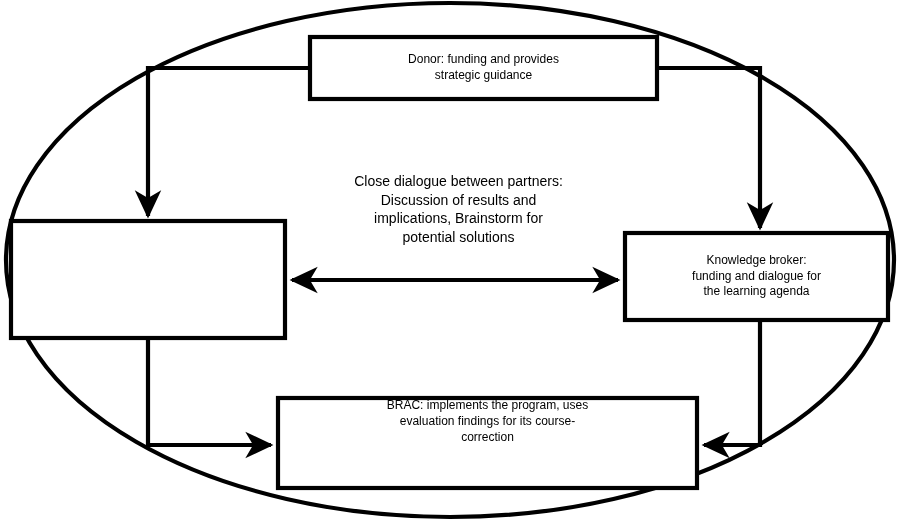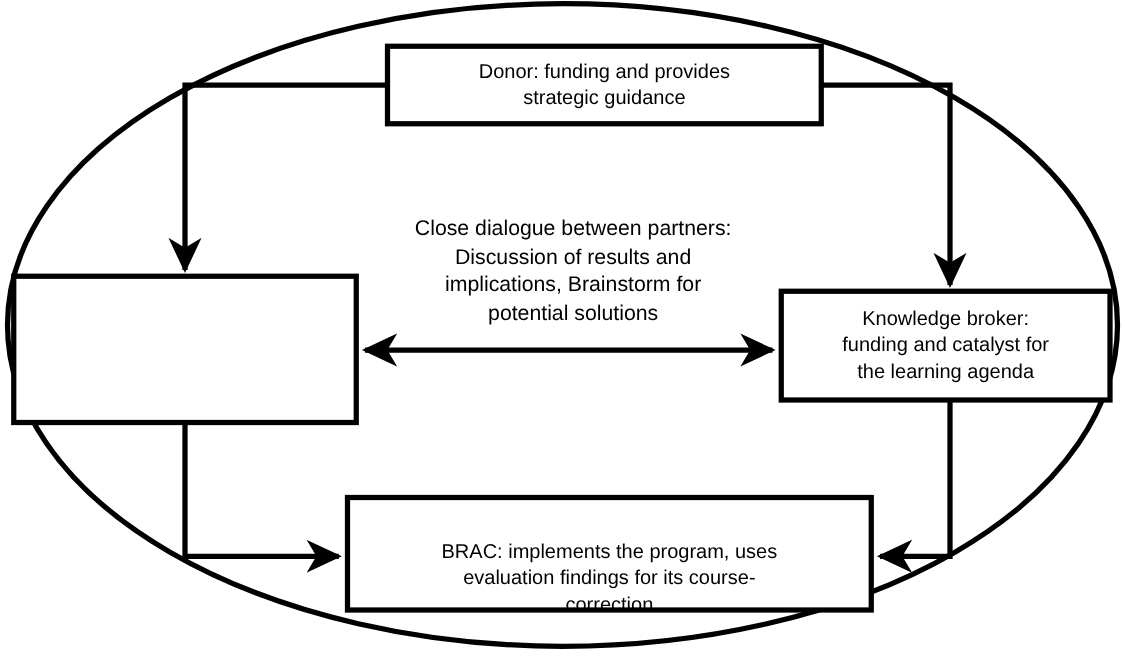--- a/index.html
+++ b/index.html
@@ -22,32 +22,32 @@
     width: 900px;
     height: 526px;
   }
   .node-label {
     position: absolute;
     display: flex;
     align-items: center;
     justify-content: center;
     text-align: center;
     color: #000000;
-    font-size: 16px;
+    font-size: 12px;
     line-height: 1.32;
     white-space: pre-line;
     box-sizing: border-box;
     padding: 0 6px;
     pointer-events: none;
   }
   .free-label {
     position: absolute;
     text-align: center;
     color: #000000;
-    font-size: 17px;
+    font-size: 14px;
     line-height: 1.33;
     white-space: pre-line;
   }
   .box-hit {
     position: absolute;
     box-sizing: border-box;
     background: transparent;
   }
 </style>
 </head>
@@ -81,24 +81,24 @@
     <rect x="11" y="221" width="274" height="117" fill="#ffffff" stroke="#000000" stroke-width="4.2"></rect>
     <rect x="625" y="233" width="263" height="87" fill="#ffffff" stroke="#000000" stroke-width="4.2"></rect>
     <rect x="278" y="398" width="419" height="90" fill="#ffffff" stroke="#000000" stroke-width="4.2"></rect>
   </svg>
 
   <div class="node-label" style="left:310px; top:37px; width:347px; height:62px;">Donor: funding and provides
 strategic guidance</div>
 
 
   <div class="node-label" style="left:625px; top:233px; width:263px; height:87px;">Knowledge broker:
-funding and  catalyst for
+funding and  dialogue for
 the learning agenda</div>
 
-  <div class="node-label" style="left:278px; top:418px; width:419px; height:90px;">BRAC: implements the program, uses
+  <div class="node-label" style="left:278px; top:377px; width:419px; height:90px;">BRAC: implements the program, uses
 evaluation findings for its course-
 correction</div>
 
   <div class="free-label" style="left:306px; top:172px; width:305px;">Close dialogue between partners:
 Discussion of results and
 implications, Brainstorm for
 potential solutions</div>
 
   <div class="box-hit" style="left:310px; top:37px; width:347px; height:62px;"></div>
   <div class="box-hit" style="left:11px; top:221px; width:274px; height:117px;"></div>

